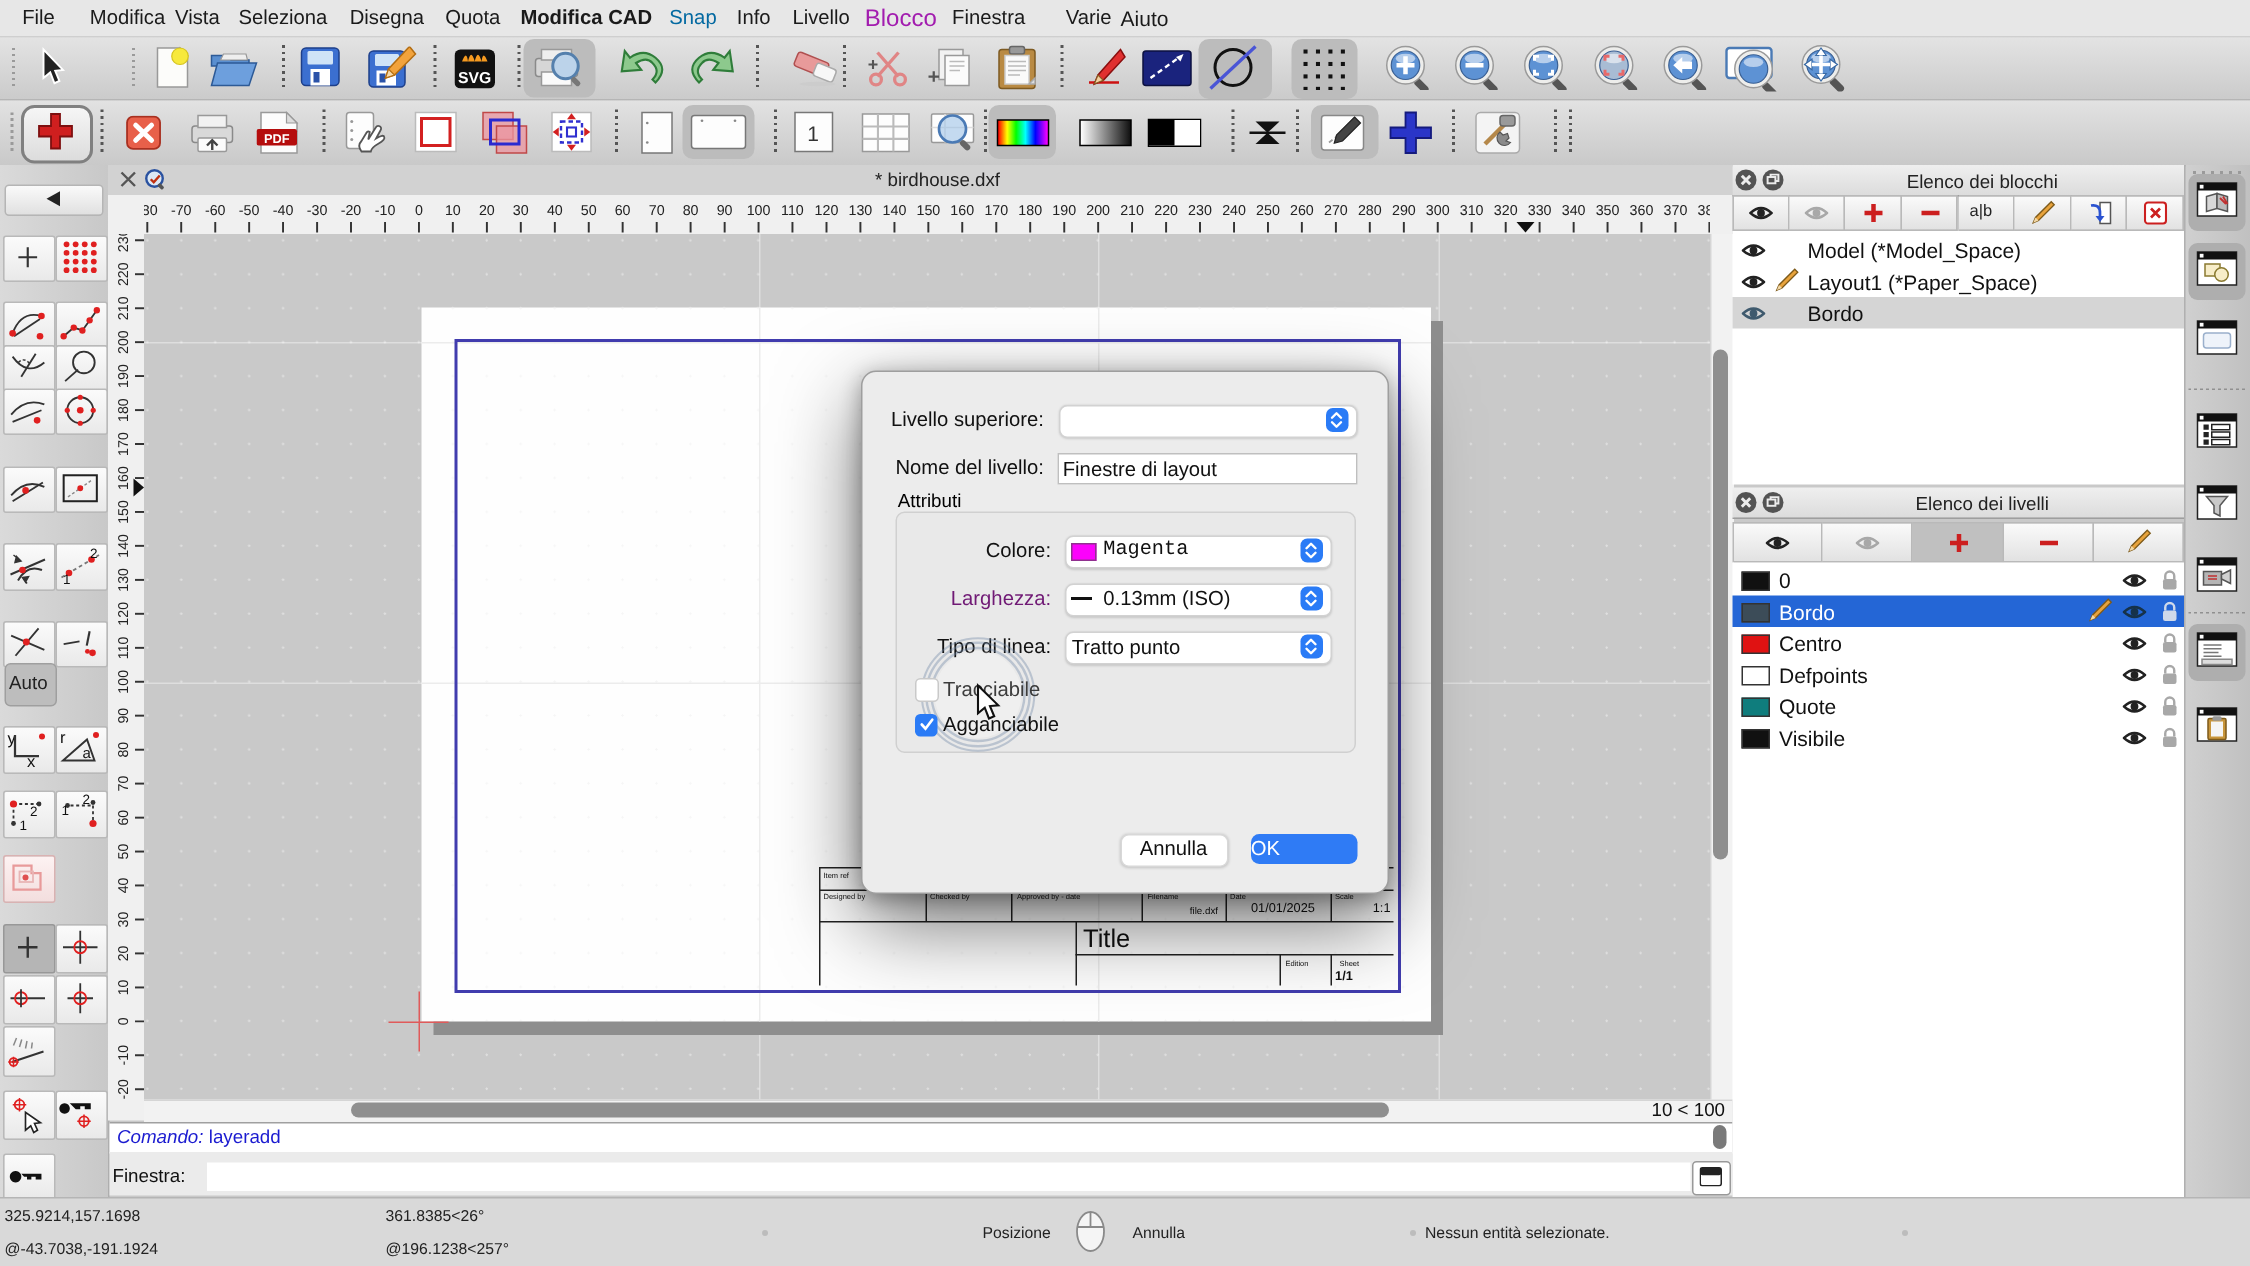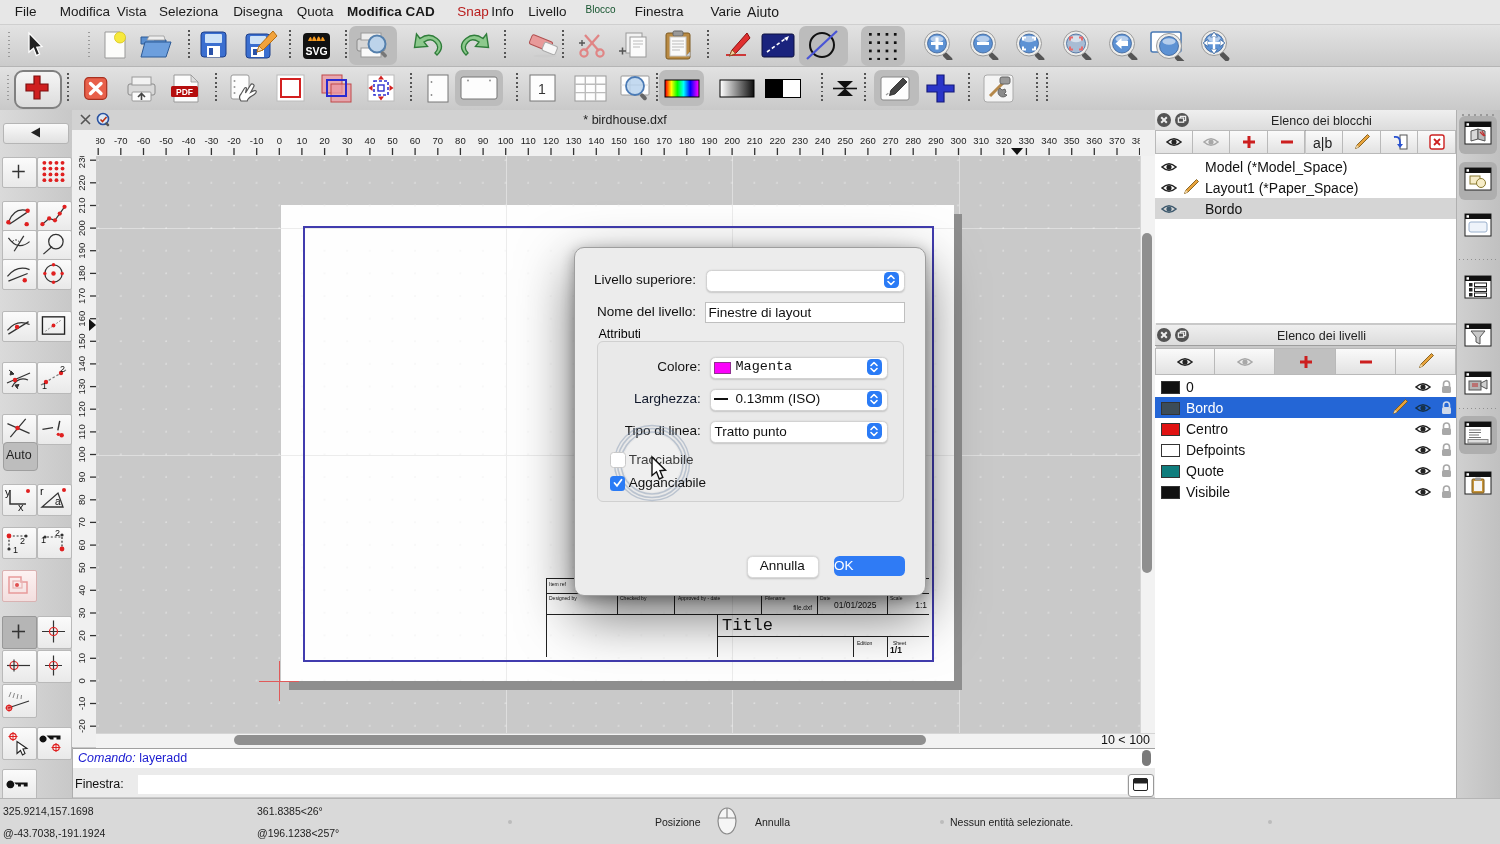--- a/index.html
+++ b/index.html
@@ -10,24 +10,24 @@
 </style></head><body>
 
 <div class="abs" style="left:0;top:0;width:1500px;height:24px;background:#e7e7e7;border-bottom:1px solid #cfcfcf;"></div>
 <div class="abs" style="left:25.7px;top:4px;transform:translateX(-50%);font-size:13.5px;color:#1a1a1a;white-space:nowrap;">File</div>
 <div class="abs" style="left:73px;top:4px;transform:translateX(-50%);font-size:13.5px;color:#1a1a1a;white-space:nowrap;margin-left:12px;">Modifica</div>
 <div class="abs" style="left:131.6px;top:4px;transform:translateX(-50%);font-size:13.5px;color:#1a1a1a;white-space:nowrap;">Vista</div>
 <div class="abs" style="left:188.6px;top:4px;transform:translateX(-50%);font-size:13.5px;color:#1a1a1a;white-space:nowrap;">Seleziona</div>
 <div class="abs" style="left:257.9px;top:4px;transform:translateX(-50%);font-size:13.5px;color:#1a1a1a;white-space:nowrap;">Disegna</div>
 <div class="abs" style="left:315.2px;top:4px;transform:translateX(-50%);font-size:13.5px;color:#1a1a1a;white-space:nowrap;">Quota</div>
 <div class="abs" style="left:390.8px;top:4px;transform:translateX(-50%);font-size:13.5px;color:#1a1a1a;white-space:nowrap;font-weight:bold;">Modifica CAD</div>
-<div class="abs" style="left:462px;top:4px;transform:translateX(-50%);font-size:13.5px;color:#b91c1c;white-space:nowrap;margin-left:11px;">Snap</div>
+<div class="abs" style="left:462px;top:4px;transform:translateX(-50%);font-size:13.5px;color:#0369a1;white-space:nowrap;">Snap</div>
 <div class="abs" style="left:502.5px;top:4px;transform:translateX(-50%);font-size:13.5px;color:#1a1a1a;white-space:nowrap;">Info</div>
 <div class="abs" style="left:547.4px;top:4px;transform:translateX(-50%);font-size:13.5px;color:#1a1a1a;white-space:nowrap;">Livello</div>
-<div class="abs" style="left:600.5px;top:4px;transform:translateX(-50%);font-size:10px;color:#14532d;white-space:nowrap;">Blocco</div>
+<div class="abs" style="left:600.5px;top:4px;transform:translateX(-50%);font-size:16px;color:#a21caf;white-space:nowrap;">Blocco</div>
 <div class="abs" style="left:659.1px;top:4px;transform:translateX(-50%);font-size:13.5px;color:#1a1a1a;white-space:nowrap;">Finestra</div>
 <div class="abs" style="left:725.8px;top:4px;transform:translateX(-50%);font-size:13.5px;color:#1a1a1a;white-space:nowrap;">Varie</div>
 <div class="abs" style="left:763px;top:4px;transform:translateX(-50%);font-size:14px;color:#1a1a1a;white-space:nowrap;">Aiuto</div>
 <div class="abs" style="left:0;top:25px;width:1500px;height:41px;background:linear-gradient(#e3e3e3,#cbcbcb);border-bottom:1px solid #b5b5b5;"></div>
 <div class="abs" style="left:0;top:67px;width:1500px;height:43px;background:linear-gradient(#e2e2e2,#c9c9c9);border-bottom:1px solid #a5a5a5;"></div>
 <div class="abs" style="left:8px;top:32px;width:2px;height:26px;background-image:repeating-linear-gradient(#9a9a9a 0 1.5px,transparent 1.5px 4px);"></div>
 <div class="abs" style="left:88px;top:32px;width:2px;height:26px;background-image:repeating-linear-gradient(#9a9a9a 0 1.5px,transparent 1.5px 4px);"></div>
 <div class="abs" style="left:188px;top:30px;width:1.8px;height:30px;background-image:repeating-linear-gradient(#555 0 1.8px,transparent 1.8px 4.4px);"></div>
 <div class="abs" style="left:289px;top:30px;width:1.8px;height:30px;background-image:repeating-linear-gradient(#555 0 1.8px,transparent 1.8px 4.4px);"></div>
 <div class="abs" style="left:345px;top:30px;width:1.8px;height:30px;background-image:repeating-linear-gradient(#555 0 1.8px,transparent 1.8px 4.4px);"></div>
@@ -725,21 +725,21 @@
 <div class="abs" style="left:549px;top:580.5px;font-size:5px;color:#111;white-space:nowrap;">Item ref</div>
 <div class="abs" style="left:549px;top:595px;font-size:5px;color:#111;white-space:nowrap;">Designed by</div>
 <div class="abs" style="left:620px;top:595px;font-size:5px;color:#111;white-space:nowrap;">Checked by</div>
 <div class="abs" style="left:678px;top:595px;font-size:5px;color:#111;white-space:nowrap;">Approved by - date</div>
 <div class="abs" style="left:765px;top:595px;font-size:5px;color:#111;white-space:nowrap;">Filename</div>
 <div class="abs" style="left:820px;top:595px;font-size:5px;color:#111;white-space:nowrap;">Date</div>
 <div class="abs" style="left:890px;top:595px;font-size:5px;color:#111;white-space:nowrap;">Scale</div>
 <div class="abs" style="left:752px;top:603.5px;width:60px;text-align:right;font-size:6.5px;color:#111;white-space:nowrap;">file.dxf</div>
 <div class="abs" style="left:834px;top:600px;font-size:8.5px;color:#111;white-space:nowrap;">01/01/2025</div>
 <div class="abs" style="left:867px;top:600px;width:60px;text-align:right;font-size:8.5px;color:#111;white-space:nowrap;">1:1</div>
-<div class="abs" style="left:722px;top:616px;font-size:17px;color:#111;font-family:Liberation Mono, monospace;">Title</div>
+<div class="abs" style="left:722px;top:616px;font-size:17px;color:#111;">Title</div>
 <div class="abs" style="left:857px;top:639.5px;font-size:5px;color:#111;white-space:nowrap;">Edition</div>
 <div class="abs" style="left:893px;top:639.5px;font-size:5px;color:#111;white-space:nowrap;">Sheet</div>
 <div class="abs" style="left:866px;top:644.5px;width:60px;text-align:center;font-size:8.5px;color:#111;white-space:nowrap;font-weight:bold;">1/1</div>
 <div class="abs" style="left:259px;top:681px;width:40px;height:1px;background:#e05a5a;"></div>
 <div class="abs" style="left:279px;top:661px;width:1px;height:40px;background:#e05a5a;"></div>
 <div class="abs" style="left:96px;top:733px;width:1059px;height:14px;background:#f2f2f2;border-top:1px solid #d5d5d5;"></div>
 <div class="abs" style="left:234px;top:735px;width:692px;height:10px;background:#8f8f8f;border-radius:7px;"></div>
 <div class="abs" style="left:1040px;top:733px;width:110px;text-align:right;font-size:12.5px;color:#111;">10 &lt; 100</div>
 <div class="abs" style="left:1140px;top:156px;width:15px;height:577px;background:#f2f2f2;border-left:1px solid #d5d5d5;"></div>
 <div class="abs" style="left:1142px;top:233px;width:10px;height:340px;background:#8f8f8f;border-radius:7px;"></div>
@@ -792,21 +792,21 @@
   </svg>
 <div class="abs" style="left:1230.2px;top:130px;width:37.6px;height:24px;background:linear-gradient(#fafafa,#e2e2e2);border:1px solid #b9b9b9;border-left:none;box-sizing:border-box;"></div>
 <svg class="ic" style="left:1241px;top:134px" width="16" height="16" viewBox="0 0 16 16">
     <path d="M2,6.5 h4.5 v-4.5 h3 v4.5 h4.5 v3 h-4.5 v4.5 h-3 v-4.5 h-4.5 z" fill="#cc1f1f"></path>
   </svg>
 <div class="abs" style="left:1267.9px;top:130px;width:37.6px;height:24px;background:linear-gradient(#fafafa,#e2e2e2);border:1px solid #b9b9b9;border-left:none;box-sizing:border-box;"></div>
 <svg class="ic" style="left:1279px;top:134px" width="16" height="16" viewBox="0 0 16 16">
     <rect x="2" y="6.5" width="12" height="3" fill="#cc1f1f"></rect>
   </svg>
 <div class="abs" style="left:1305.5px;top:130px;width:37.6px;height:24px;background:linear-gradient(#fafafa,#e2e2e2);border:1px solid #b9b9b9;border-left:none;box-sizing:border-box;"></div>
-<div class="abs" style="left:1313px;top:135px;font-size:14px;color:#222;">a|b</div>
+<div class="abs" style="left:1313px;top:135px;font-size:11px;color:#222;">a|b</div>
 <div class="abs" style="left:1343.1px;top:130px;width:37.6px;height:24px;background:linear-gradient(#fafafa,#e2e2e2);border:1px solid #b9b9b9;border-left:none;box-sizing:border-box;"></div>
 <svg class="ic" style="left:1353px;top:133px" width="18" height="18" viewBox="0 0 18 18">
     <path d="M14.5,1.5 l2,2 L6,14 l-3.5,1.5 L4,12 z" fill="#e8a33c" stroke="#7d5a1a" stroke-width="0.9"></path>
     <path d="M2.5,15.5 l3.5,-1.5 -2,-2 z" fill="#f3d9a8"></path>
   </svg>
 <div class="abs" style="left:1380.8px;top:130px;width:37.6px;height:24px;background:linear-gradient(#fafafa,#e2e2e2);border:1px solid #b9b9b9;border-left:none;box-sizing:border-box;"></div>
 <svg class="ic" style="left:1391px;top:133px" width="18" height="18" viewBox="0 0 18 18">
     <rect x="9" y="2" width="7" height="14" fill="#fff" stroke="#555"></rect>
     <path d="M3,4 q6,-1 6,5 l0,3" fill="none" stroke="#2a52d0" stroke-width="1.8"></path>
     <path d="M9,15 l-3,-4 h6 z" fill="#2a52d0"></path>
@@ -1024,21 +1024,21 @@
 <div class="abs" style="left:598.5px;top:326.5px;font-size:12.5px;color:#000000;">Attributi</div>
 <div class="abs" style="left:597.0px;top:341.2px;width:305px;height:159px;background:#e9e9e9;border:1px solid #d0d0d0;border-radius:6px;"></div>
 <div class="abs" style="left:530.7px;top:359.0px;width:170px;text-align:right;font-size:13.5px;color:#111;white-space:nowrap;">Colore:</div>
 <div class="abs" style="left:709.6px;top:356.7px;width:176px;height:20px;background:#fff;border:1px solid #d2d2d2;border-radius:5.5px;box-shadow:0 0.5px 1.5px rgba(0,0,0,0.15);"></div>
 <div class="abs" style="left:866.6px;top:358.7px;width:15px;height:16px;background:#2a7bf6;border-radius:4.5px;"></div>
 <svg class="ic" style="left:869.1px;top:360.7px" width="10" height="12" viewBox="0 0 10 12">
     <path d="M2,4.5 L5,1.5 L8,4.5 M2,7.5 L5,10.5 L8,7.5" fill="none" stroke="#fff" stroke-width="1.6" stroke-linecap="round" stroke-linejoin="round"></path>
   </svg>
 <div class="abs" style="left:713.6px;top:361.5px;width:15px;height:10px;background:#fb02fb;border:1px solid #90308f;"></div>
 <div class="abs" style="left:735.5px;top:359.2px;font-size:13.5px;color:#111;font-family:Liberation Mono, monospace;">Magenta</div>
-<div class="abs" style="left:530.7px;top:391.0px;width:170px;text-align:right;font-size:13.5px;color:#0f172a;white-space:nowrap;">Larghezza:</div>
+<div class="abs" style="left:530.7px;top:391.0px;width:170px;text-align:right;font-size:13.5px;color:#701a75;white-space:nowrap;">Larghezza:</div>
 <div class="abs" style="left:709.6px;top:388.9px;width:176px;height:20px;background:#fff;border:1px solid #d2d2d2;border-radius:5.5px;box-shadow:0 0.5px 1.5px rgba(0,0,0,0.15);"></div>
 <div class="abs" style="left:866.6px;top:390.9px;width:15px;height:16px;background:#2a7bf6;border-radius:4.5px;"></div>
 <svg class="ic" style="left:869.1px;top:392.9px" width="10" height="12" viewBox="0 0 10 12">
     <path d="M2,4.5 L5,1.5 L8,4.5 M2,7.5 L5,10.5 L8,7.5" fill="none" stroke="#fff" stroke-width="1.6" stroke-linecap="round" stroke-linejoin="round"></path>
   </svg>
 <div class="abs" style="left:714.0px;top:398.3px;width:14px;height:1.5px;background:#111;"></div>
 <div class="abs" style="left:735.5px;top:391.4px;font-size:13.5px;color:#111;">0.13mm (ISO)</div>
 <div class="abs" style="left:530.7px;top:423.0px;width:170px;text-align:right;font-size:13.5px;color:#111;white-space:nowrap;">Tipo di linea:</div>
 <div class="abs" style="left:709.6px;top:421.0px;width:176px;height:20px;background:#fff;border:1px solid #d2d2d2;border-radius:5.5px;box-shadow:0 0.5px 1.5px rgba(0,0,0,0.15);"></div>
 <div class="abs" style="left:866.6px;top:423.0px;width:15px;height:16px;background:#2a7bf6;border-radius:4.5px;"></div>

